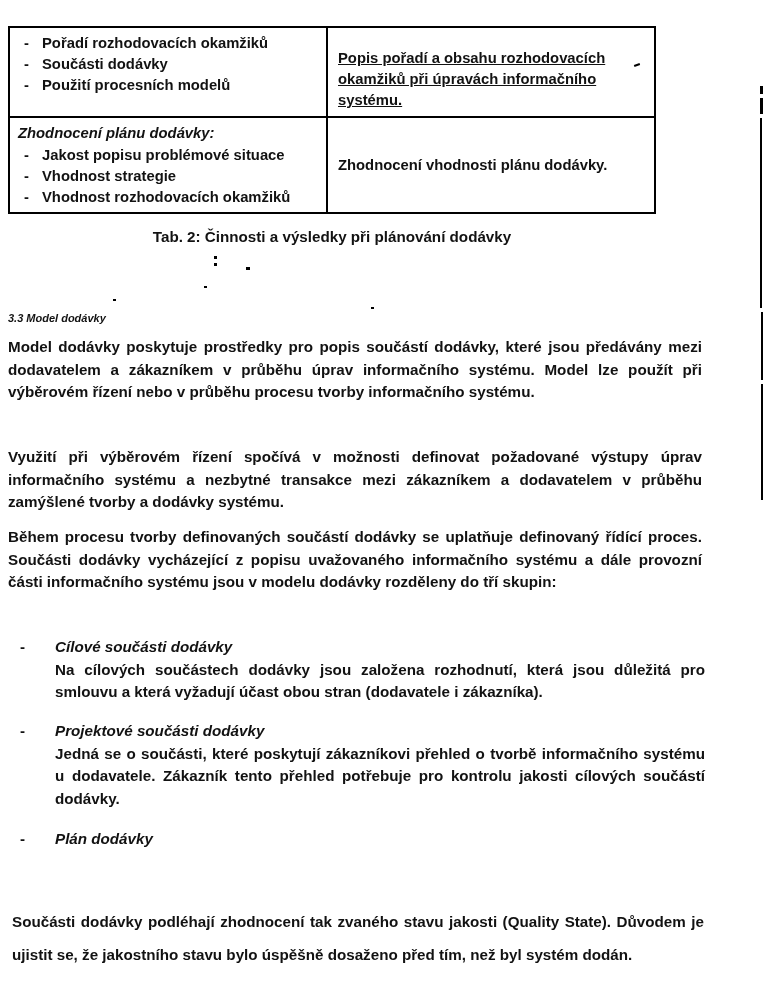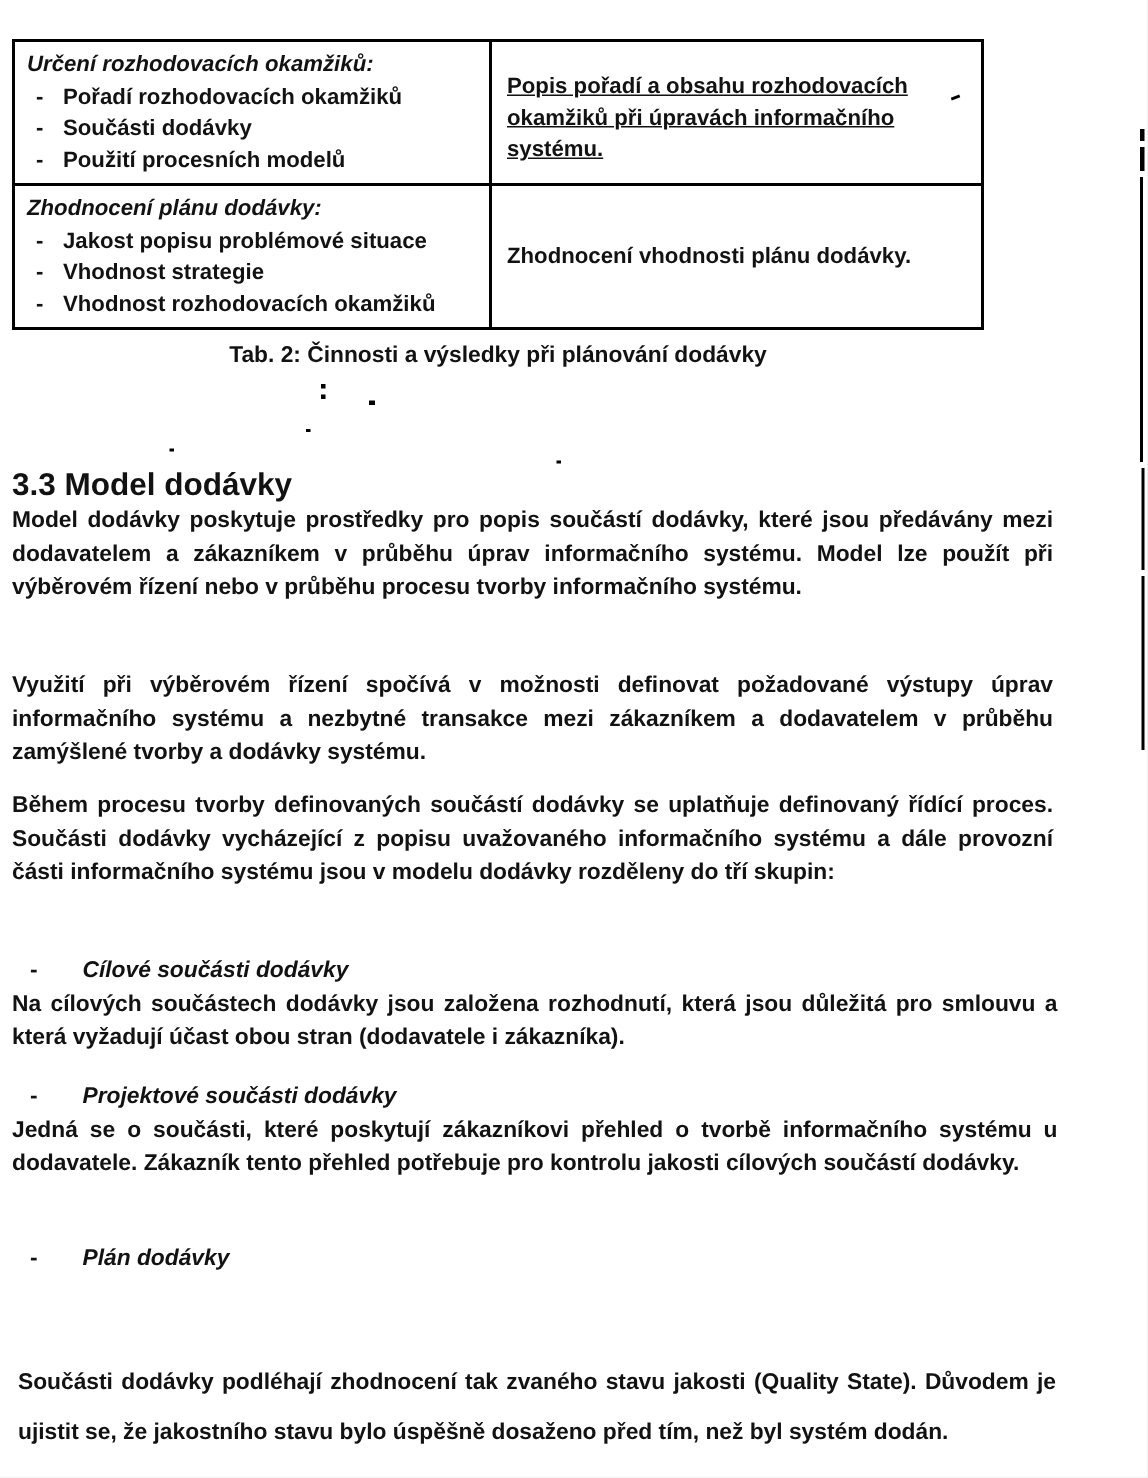--- a/index.html
+++ b/index.html
@@ -32,41 +32,41 @@
 
   
   .caption {
     position:absolute; left:8px; top:228px; width:648px;
     text-align:center; font-size:15.2px;
   }
 
   
   .heading {
     position:absolute; left:8px; top:312px;
-    font-size:21px;
+    font-style:italic; font-size:11px;
   }
   .para {
     position:absolute; left:8px; width:694px;
     font-size:15.2px; line-height:22.5px; text-align:justify;
   }
   #p1 { top:336px; }
   #p2 { top:446px; }
   #p3 { top:526px; }
   .closing { position:absolute; left:12px; top:905px; width:692px;
     font-size:15.2px; line-height:33px; text-align:justify; }
 
   
   .group { position:absolute; left:8px; width:697px; font-size:15.2px; line-height:22.5px; }
   #g1 { top:636px; }
   #g2 { top:720px; }
   #g3 { top:828px; }
   .g-head { display:flex; }
   .g-head .mark { width:47px; padding-left:12px; flex:none; }
   .g-head .g-title { font-style:italic; }
-  .g-body { text-align:justify; }
+  .g-body { margin-left:47px; text-align:justify; }
 
   
   .artifact { position:absolute; background:#000; }
   .seg1 { left:760px; top:86px;  width:3px; height:8px; }
   .seg2 { left:760px; top:98px;  width:3px; height:16px; }
   .seg3 { left:760px; top:118px; width:2px; height:190px; }
   .seg4 { left:761px; top:312px; width:2px; height:68px; }
   .seg5 { left:761px; top:384px; width:2px; height:116px; }
   .speck { position:absolute; background:#000; }
   .sp1 { left:214px; top:256px; width:3px; height:3px; }
@@ -78,21 +78,20 @@
   .sp7 { left:634px; top:64px;  width:6px; height:2px; transform:rotate(-20deg); }
 </style>
 </head>
 <body>
 
 <div class="page">
 
   <div class="dtable">
     <div class="trow first">
       <div class="cell cell-left">
-        <div class="cell-title">Určení rozhodovacích okamžiků:</div>
         <div class="titem">
           <span class="mark">-</span>
           <span class="txt">Pořadí rozhodovacích okamžiků</span>
         </div>
         <div class="titem">
           <span class="mark">-</span>
           <span class="txt">Součásti dodávky</span>
         </div>
         <div class="titem">
           <span class="mark">-</span>

